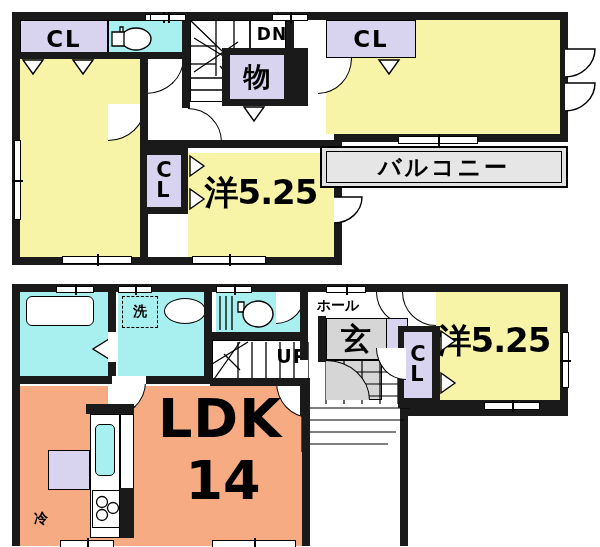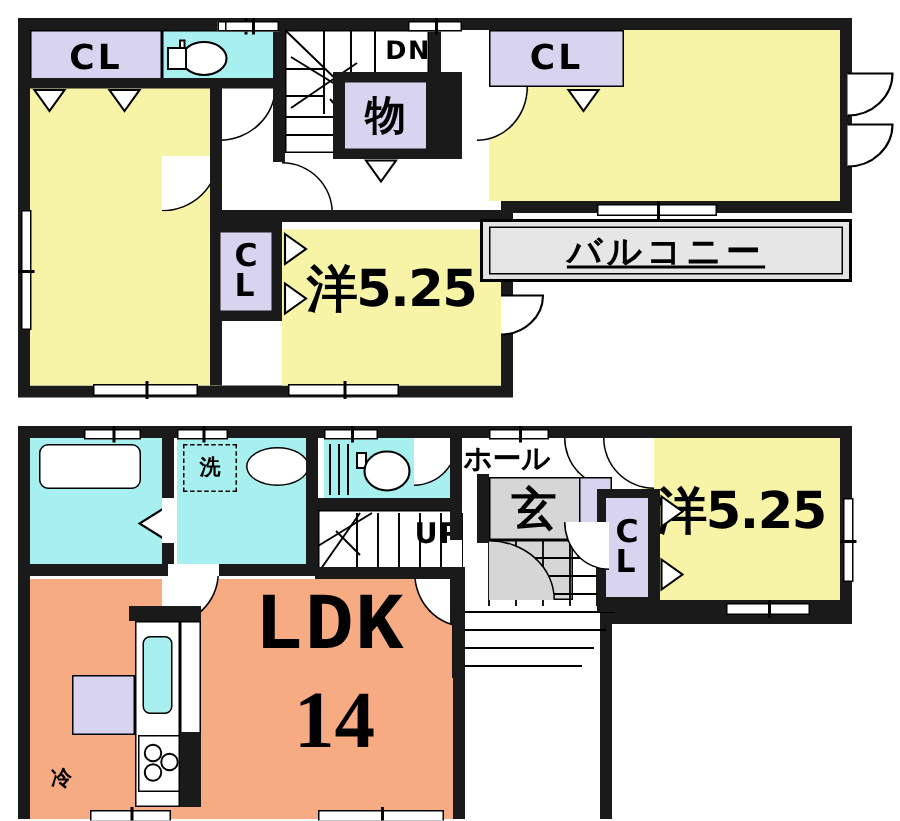--- a/index.html
+++ b/index.html
@@ -32,21 +32,21 @@
        font-family:"DejaVu Sans","Liberation Sans",sans-serif;
        display:flex;align-items:center;justify-content:center;}
   .room-big{font-size:38px;font-weight:700;letter-spacing:-1px;}
   .room-mid{font-size:31px;font-weight:700;letter-spacing:-1px;}
   .cl-txt{font-size:23px;font-weight:700;letter-spacing:2px;}
   .cl-vert{font-size:21px;font-weight:700;line-height:0.95;
            display:flex;flex-direction:column;align-items:center;justify-content:center;}
   .sm2{font-size:17px;font-weight:700;}
   .mono-dn{font-size:17px;font-weight:600;letter-spacing:1px;}
   .tiny{font-size:12px;font-weight:700;}
-  .unit{font-size:17px;font-weight:700;letter-spacing:1px;text-decoration:underline;}
+  .unit{font-size:17px;font-weight:700;letter-spacing:1px;}
 
   
   .dashbox{border:1.6px dashed #000;background:transparent;}
 
   
   .win{background:#fff;border:1.4px solid #000;}
   .win-h:after{content:"";position:absolute;left:50%;top:-3px;width:1.5px;height:calc(100% + 6px);background:#000;}
   .win-v:after{content:"";position:absolute;top:50%;left:-3px;height:1.5px;width:calc(100% + 6px);background:#000;}
 
   
@@ -255,21 +255,21 @@
         <path d="M40 2 L40 42"></path>
         <path d="M54 2 L54 42"></path>
         <path d="M68 2 L68 42"></path>
         <path d="M82 2 L82 42"></path>
         <path d="M96 2 L96 42"></path>
         <path d="M12 14 L28 30"></path>
       </g>
     </svg>
     <div class="lbl mono-dn" style="left:268px;top:70px;width:48px;height:28px;font-size:19px;">UP</div>
 
-    <div class="lbl sm2" style="left:300px;top:22px;width:76px;height:24px;font-size:19px;">ホール</div>
+    <div class="lbl sm2" style="left:300px;top:22px;width:76px;height:24px;font-size:14px;">ホール</div>
     <div class="abs swing sw-br" style="left:276px;top:20px;width:30px;height:32px;border-top:none;border-left:none;"></div>
     <div class="abs swing sw-bl" style="left:376px;top:20px;width:30px;height:32px;border-top:none;border-right:none;"></div>
 
     <div class="abs fill-gray2 ol" style="left:326px;top:46px;width:78px;height:42px;"></div>
     <div class="lbl" style="left:326px;top:46px;width:60px;height:42px;font-size:30px;font-weight:700;">玄</div>
     <div class="abs fill-lav ol" style="left:386px;top:46px;width:22px;height:42px;"></div>
 
     <div class="abs fill-gray2 ol" style="left:326px;top:88px;width:56px;height:40px;"></div>
     <svg style="left:300px;top:86px;" width="130" height="100">
       <g stroke="#000" stroke-width="1.2" fill="none">
@@ -303,22 +303,22 @@
           <polygon points="1,1 15,11 1,21" fill="#fff" stroke="#000" stroke-width="1.4"></polygon>
         </svg>
     </div>
     <div class="abs" style="left:440px;top:100px;">
       <svg width="16" height="22">
           <polygon points="1,1 15,11 1,21" fill="#fff" stroke="#000" stroke-width="1.4"></polygon>
         </svg>
     </div>
     <div class="abs swing sw-bl" style="left:402px;top:20px;width:34px;height:34px;border-top:none;border-right:none;"></div>
 
-    <div class="lbl" style="left:150px;top:118px;width:140px;height:56px;font-size:54px;font-weight:700;letter-spacing:1px;font-family:Liberation Mono, monospace;">LDK</div>
-    <div class="lbl" style="left:168px;top:180px;width:110px;height:56px;font-size:54px;font-weight:700;font-family:Liberation Serif, serif;">14</div>
+    <div class="lbl" style="left:150px;top:118px;width:140px;height:56px;font-size:54px;font-weight:700;letter-spacing:1px;">LDK</div>
+    <div class="lbl" style="left:168px;top:180px;width:110px;height:56px;font-size:54px;font-weight:700;">14</div>
 
     <div class="abs swing sw-br" style="left:108px;top:110px;width:38px;height:36px;border-top:none;border-left:none;"></div>
     <div class="abs swing sw-bl" style="left:276px;top:110px;width:34px;height:36px;border-top:none;border-right:none;"></div>
     <div class="abs swing sw-bl" style="left:376px;top:76px;width:30px;height:32px;border-top:none;border-right:none;"></div>
 
     <div class="abs wall" style="left:86px;top:132px;width:48px;height:10px;"></div>
     <div class="abs fill-white ol" style="left:90px;top:142px;width:30px;height:124px;"></div>
     <div class="abs fill-white olthin" style="left:120px;top:142px;width:14px;height:124px;"></div>
     <div class="abs fill-cyan ol" style="left:95px;top:152px;width:20px;height:52px;border-radius:5px;"></div>
     <div class="abs wall" style="left:120px;top:216px;width:14px;height:50px;"></div>

